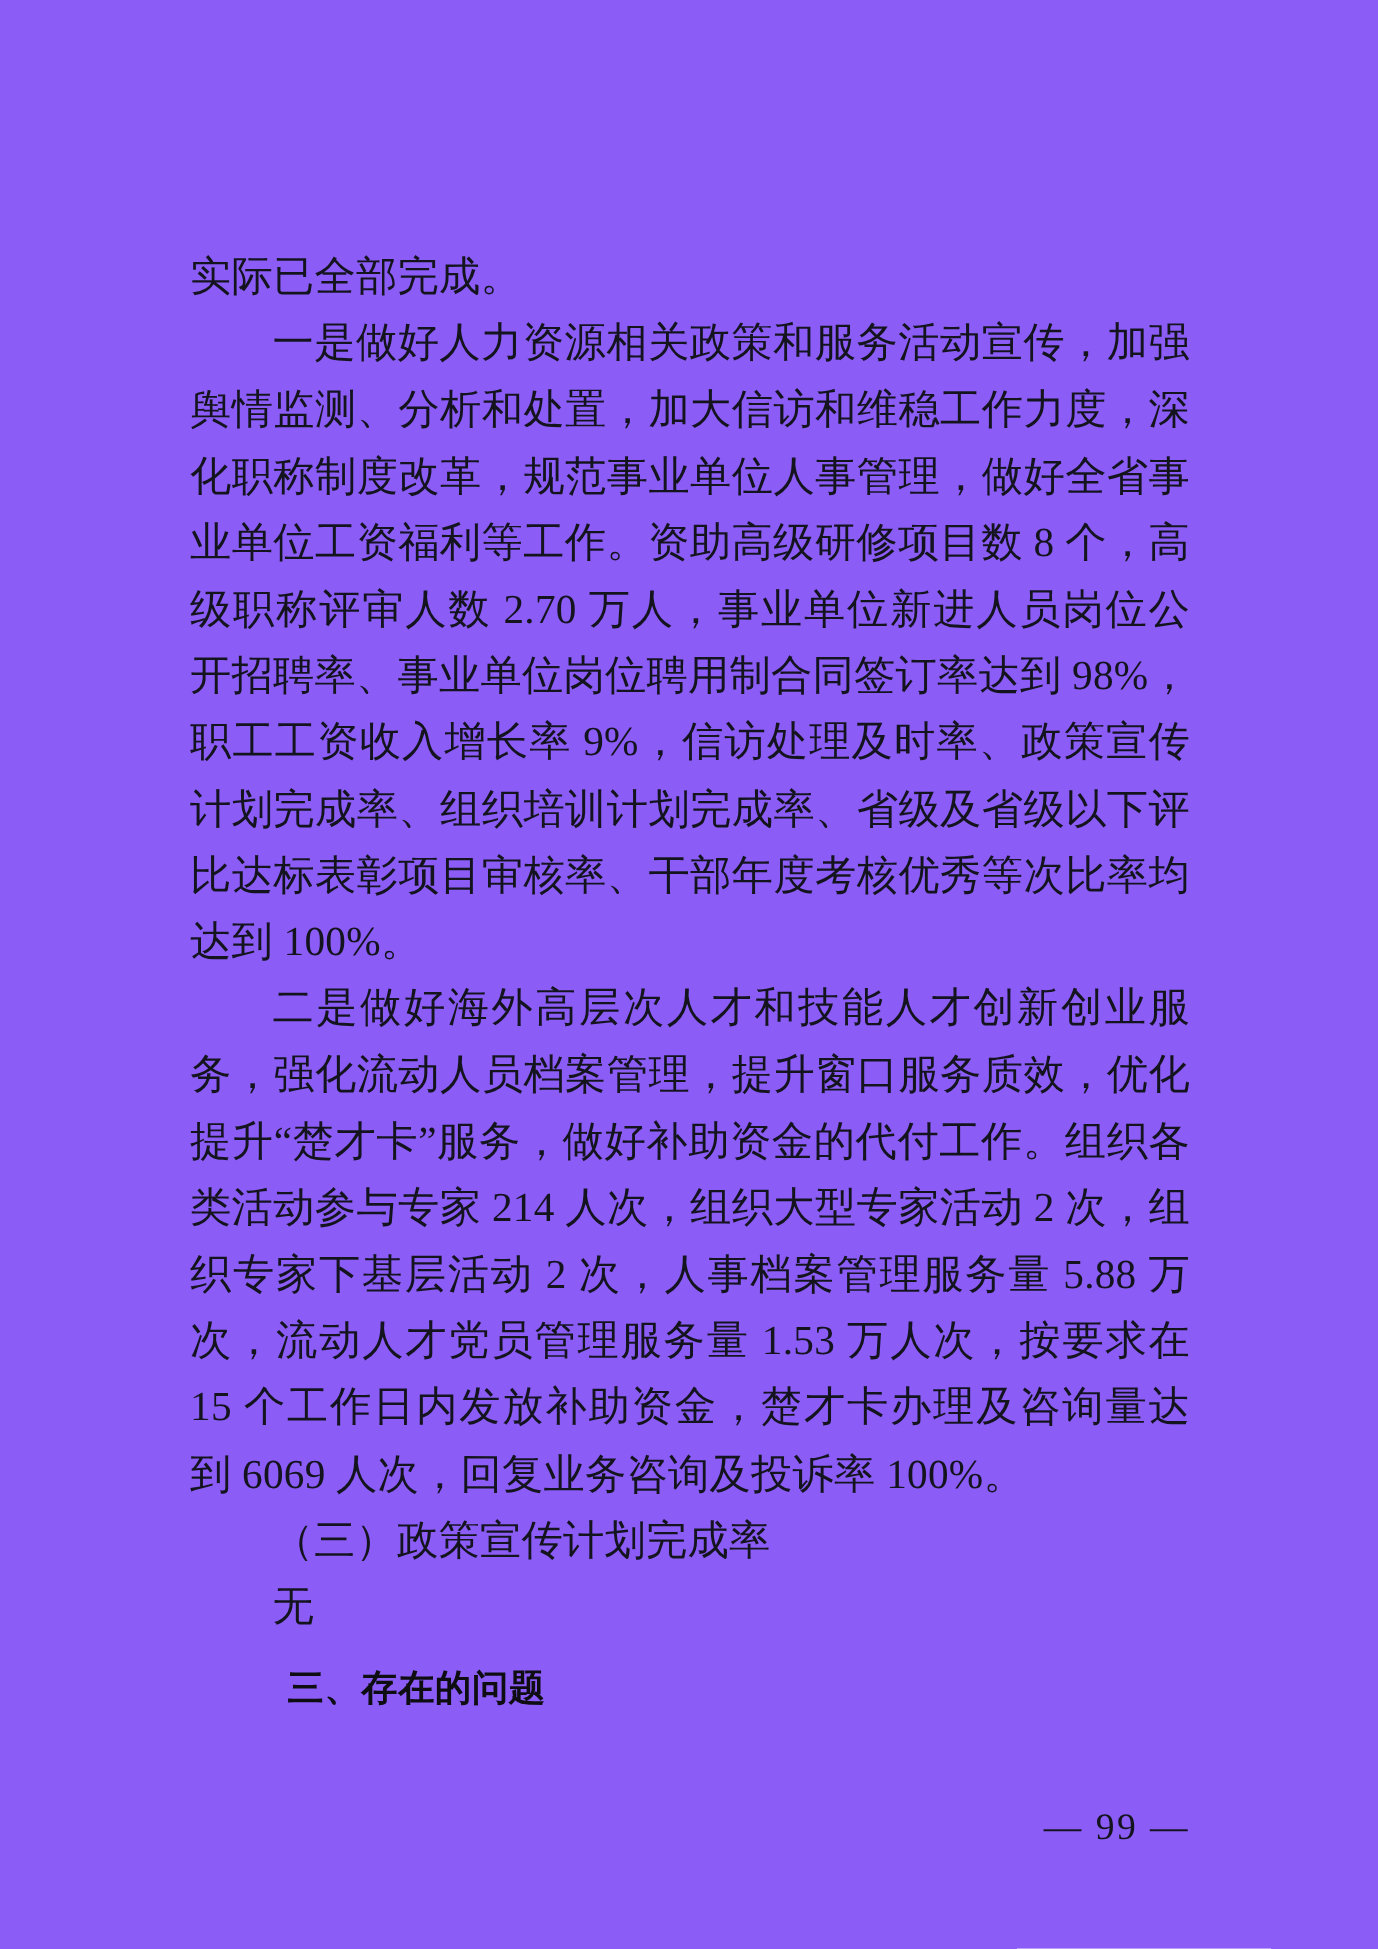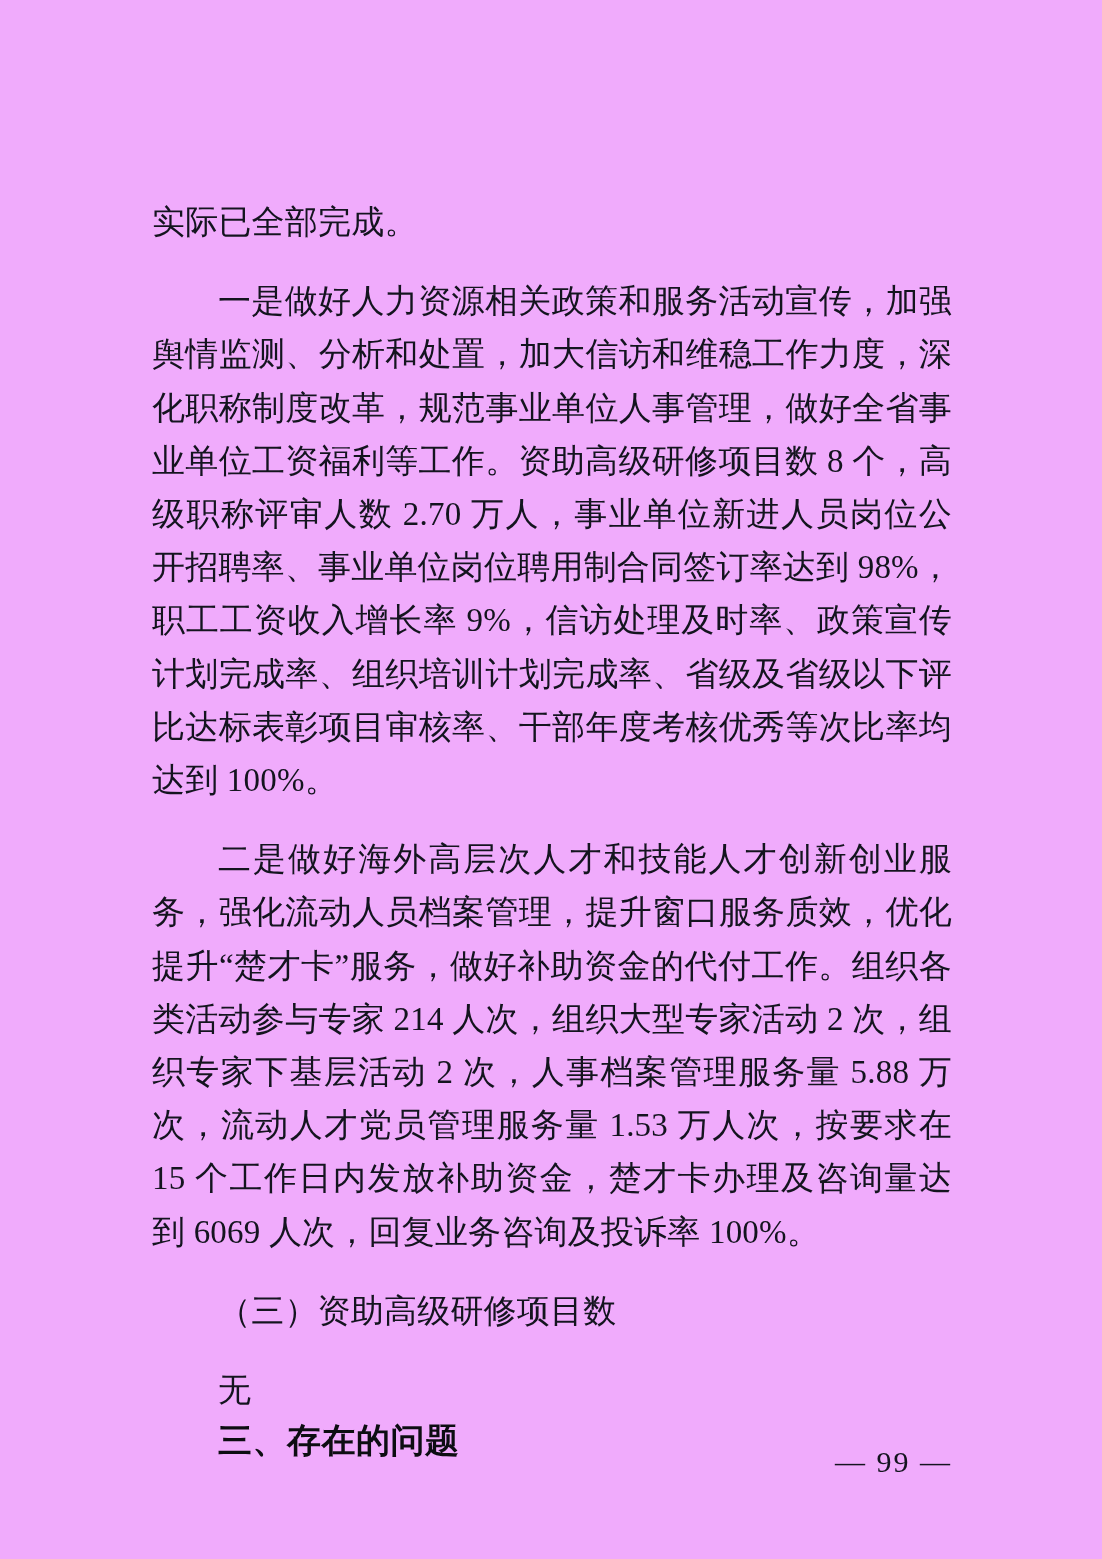--- a/index.html
+++ b/index.html
@@ -5,21 +5,21 @@
 <style>
   html, body {
     margin: 0;
     padding: 0;
     background: #ffffff;
   }
   .page {
     position: relative;
     width: 1102px;
     height: 1559px;
-    background: #f0abfc;
+    background: #8b5cf6;
     overflow: hidden;
     box-sizing: border-box;
   }
   .text-column {
     position: absolute;
     left: 152px;
     top: 196px;
     width: 800px;
   }
   .para {
@@ -29,29 +29,28 @@
     line-height: 53.2px;
     color: #14141f;
     text-align: justify;
     text-justify: inter-character;
     letter-spacing: 0.2px;
     font-weight: 400;
     -webkit-font-smoothing: antialiased;
   }
   .para.indent {
     text-indent: 66px;
-    margin-top: 26px;
   }
   .para.flush {
     text-indent: 0;
   }
   .heading {
-    margin: 0;
-    font-family: Liberation Mono, monospace;
-    font-size: 34px;
+    margin: 12px;
+    font-family: Liberation Sans, sans-serif;
+    font-size: 29px;
     line-height: 53.2px;
     color: #0d0d12;
     font-weight: 700;
     text-indent: 66px;
     letter-spacing: 0.5px;
   }
   .page-number {
     position: absolute;
     right: 150px;
     bottom: 80px;
@@ -69,21 +68,21 @@
 <div class="page">
 
   <div class="text-column">
 
     <p class="para flush">实际已全部完成。</p>
 
     <p class="para indent">一是做好人力资源相关政策和服务活动宣传，加强舆情监测、分析和处置，加大信访和维稳工作力度，深化职称制度改革，规范事业单位人事管理，做好全省事业单位工资福利等工作。资助高级研修项目数 8 个，高级职称评审人数 2.70 万人，事业单位新进人员岗位公开招聘率、事业单位岗位聘用制合同签订率达到 98%，职工工资收入增长率 9%，信访处理及时率、政策宣传计划完成率、组织培训计划完成率、省级及省级以下评比达标表彰项目审核率、干部年度考核优秀等次比率均达到 100%。</p>
 
     <p class="para indent">二是做好海外高层次人才和技能人才创新创业服务，强化流动人员档案管理，提升窗口服务质效，优化提升“楚才卡”服务，做好补助资金的代付工作。组织各类活动参与专家 214 人次，组织大型专家活动 2 次，组织专家下基层活动 2 次，人事档案管理服务量 5.88 万次，流动人才党员管理服务量 1.53 万人次，按要求在 15 个工作日内发放补助资金，楚才卡办理及咨询量达到 6069 人次，回复业务咨询及投诉率 100%。</p>
 
-    <p class="para indent">（三）资助高级研修项目数</p>
+    <p class="para indent">（三）政策宣传计划完成率</p>
 
     <p class="para indent">无</p>
 
     <p class="heading">三、存在的问题</p>
 
 
 
   </div>
 
   <div class="page-number">— 99 —</div>

